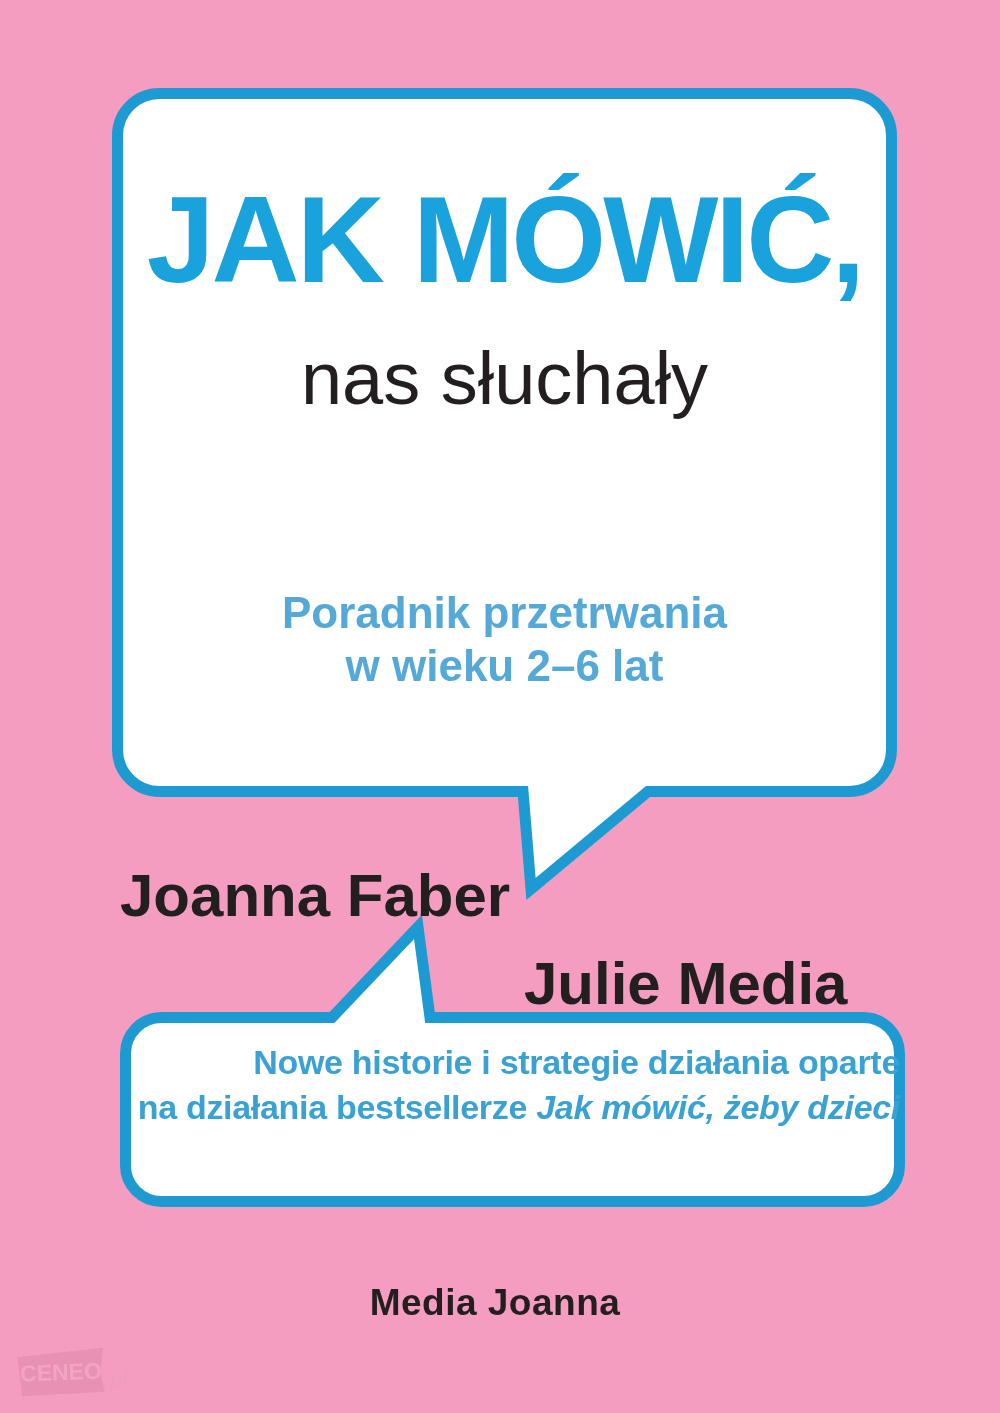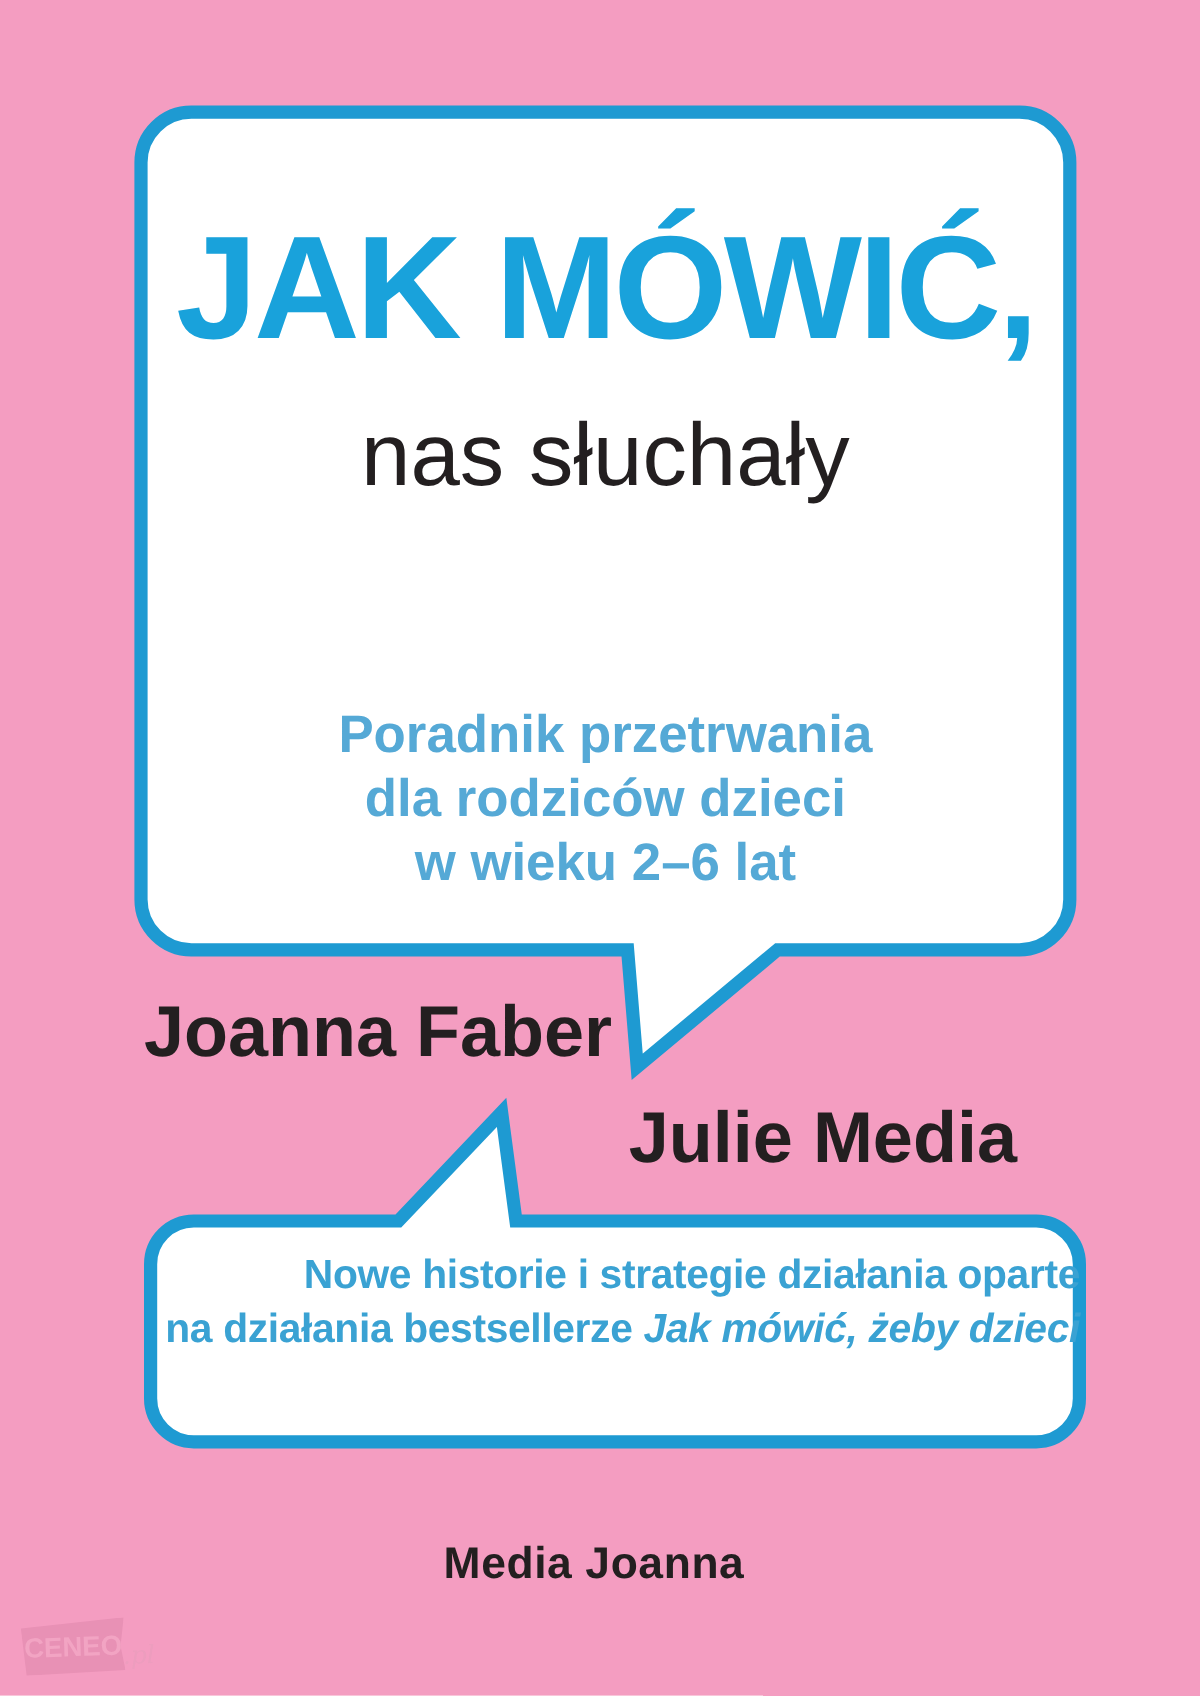--- a/index.html
+++ b/index.html
@@ -39,20 +39,21 @@
   .subtitle-blue{
     left:112px;width:785px;top:566px;
     text-align:center;
     font-size:44px;font-weight:700;line-height:53px;
     color:var(--subtitle-blue);
     margin-top:20px;
   }
   .author{
     font-size:60px;font-weight:600;color:var(--text-black);white-space:nowrap;
     line-height:64px;
+    margin-top:36px;
   }
   .author-1{left:120px;top:828px;}
   .author-2{left:524px;top:916px;}
   .blurb{
     left:125px;width:775px;top:1040px;
     text-align:right;
     font-size:34px;font-weight:700;line-height:45px;letter-spacing:-0.3px;
     color:var(--blurb-blue);
   }
   .blurb .it{font-style:italic;}
@@ -114,21 +115,20 @@
   </svg>
 
   <div class="abs book-title">JAK MÓWIĆ,</div>
 
   <div class="abs title-black">
     <div>nas słuchały</div>
   </div>
 
   <div class="abs subtitle-blue">
     <div>Poradnik przetrwania</div>
-    <div>dla rodziców dzieci</div>
     <div>w wieku 2–6 lat</div>
   </div>
 
   <div class="abs author author-1">Joanna Faber</div>
 
   <div class="abs author author-2">Julie Media</div>
 
   <div class="abs blurb">
     <div>Nowe historie i strategie działania oparte</div>
     <div><span>na działania bestsellerze </span><span class="it">Jak mówić, żeby dzieci</span></div>

